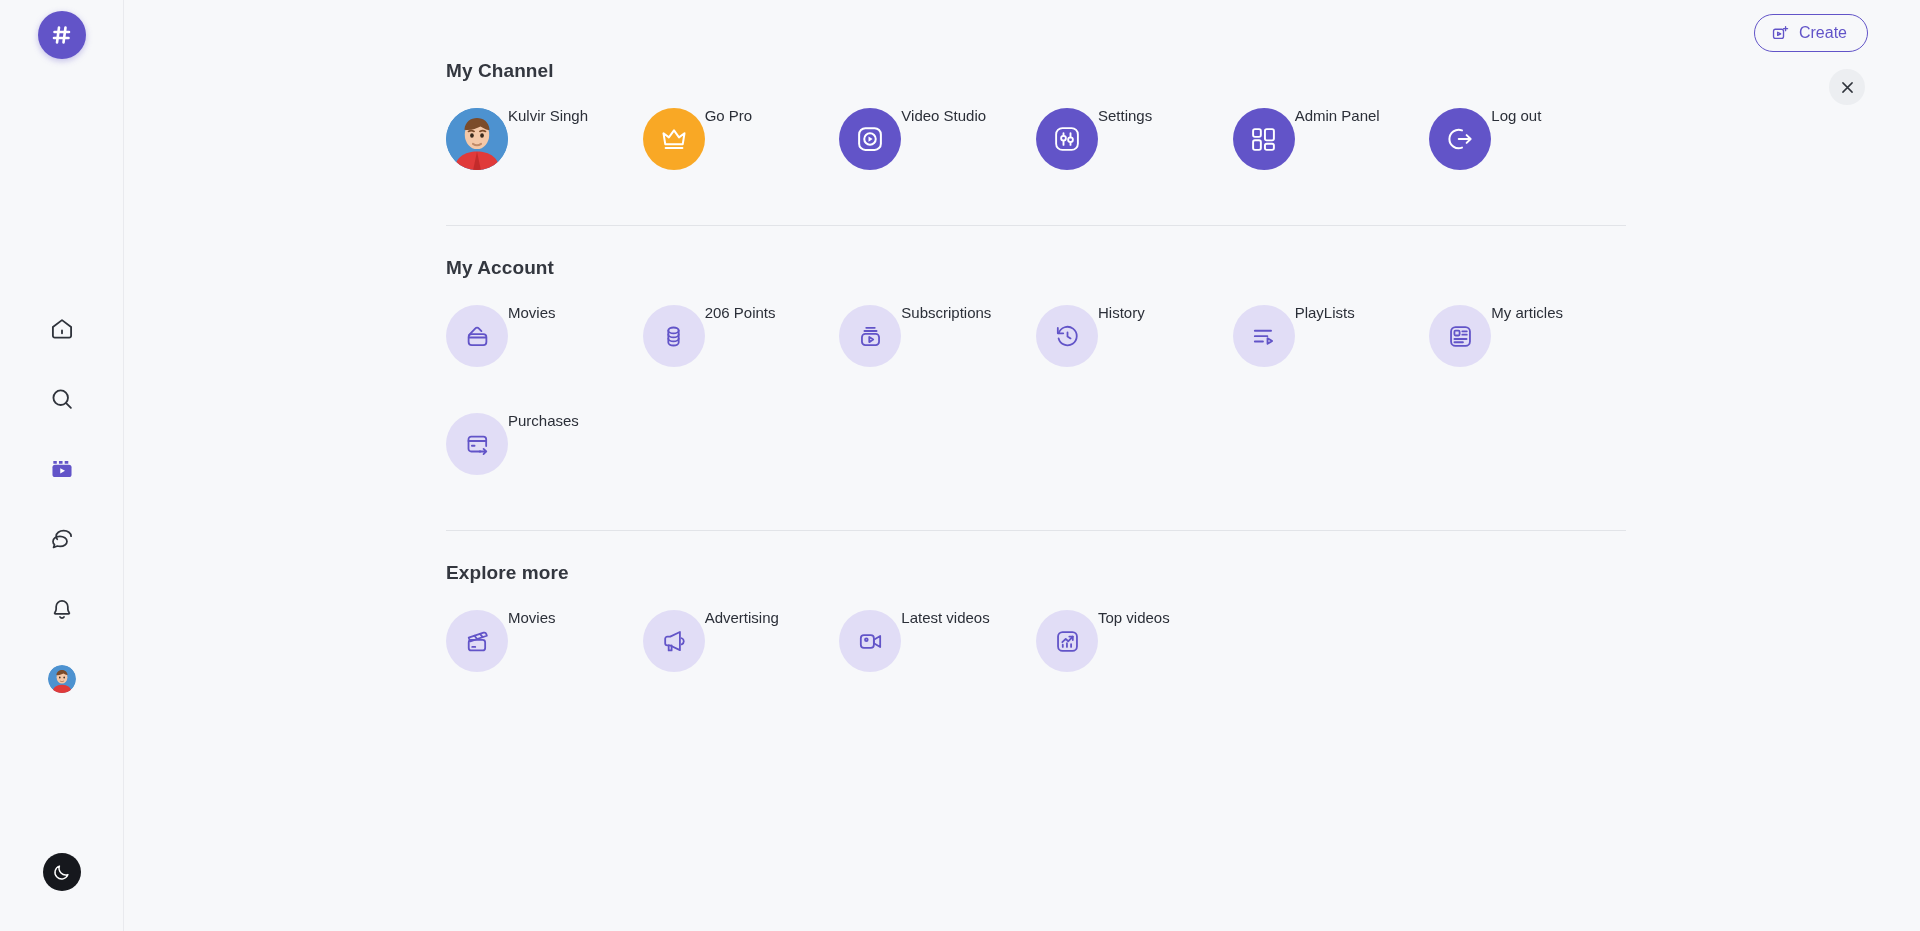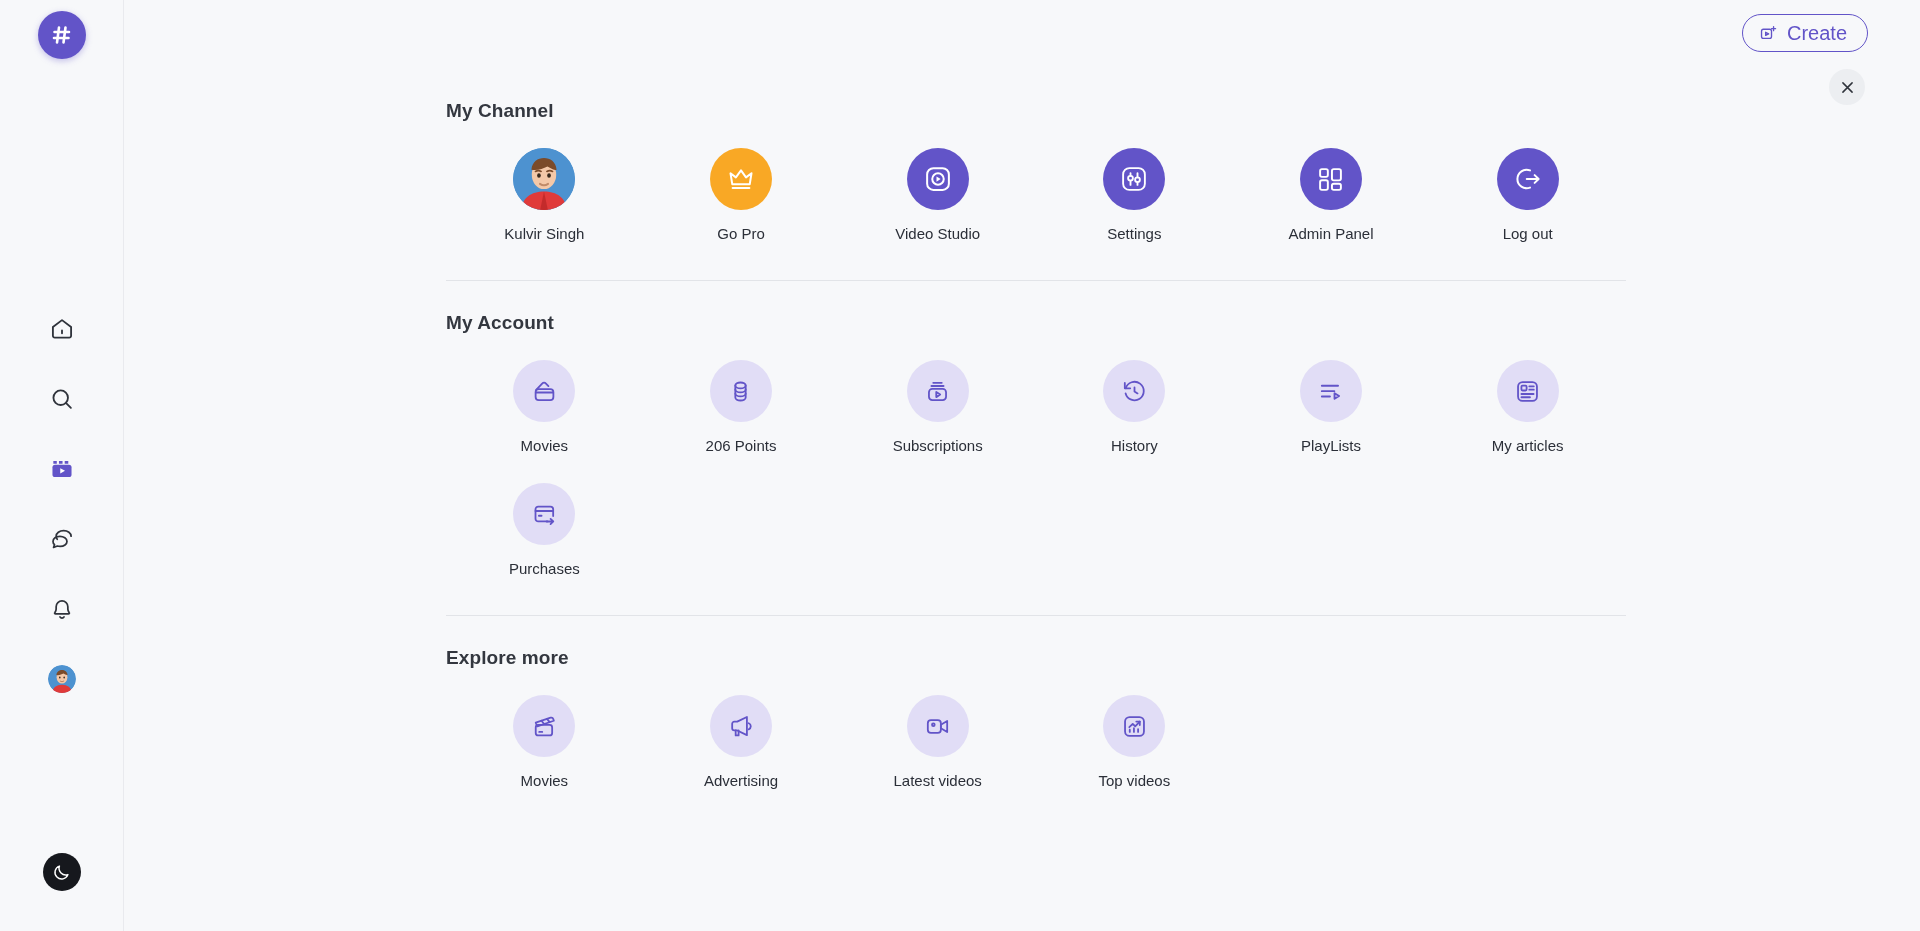--- a/index.html
+++ b/index.html
@@ -71,56 +71,55 @@
   }
   .create-btn {
     position: absolute;
     top: 14px; right: 52px;
     height: 38px;
     padding: 0 20px 0 16px;
     border: 1.6px solid #6254c8;
     border-radius: 19px;
     background: transparent;
     color: #6254c8;
-    font-size: 20px;
+    font-size: 16px;
     font-family: "Liberation Sans", sans-serif;
     display: flex; align-items: center; gap: 9px;
     cursor: pointer;
   }
   .close-btn {
     position: absolute;
     top: 69px; right: 55px;
     width: 36px; height: 36px; border-radius: 50%;
     background: #eceef1;
     border: none;
     display: flex; align-items: center; justify-content: center;
     cursor: pointer;
   }
 
   .content {
     position: absolute;
     top: 60px;
     left: 322px;
     width: 1180px;
-    margin-top: 40px;
   }
   .section { padding-bottom: 6px; }
   .section-title {
     font-size: 19px;
     color: #33373f;
     letter-spacing: .1px;
     margin-bottom: 26px;
   }
   .grid {
     display: grid;
     grid-template-columns: repeat(6, 1fr);
     row-gap: 30px;
   }
   .tile {
-    display: flex; flex-direction: column; align-items: center;
+    display: flex; flex-direction: row; 
     cursor: pointer;
     user-select: none;
   }
   .tile-icon {
     width: 62px; height: 62px; border-radius: 50%;
     display: flex; align-items: center; justify-content: center;
     margin-bottom: 16px;
   }
   .tile-icon.solid { background: #6254c8; }
   .tile-icon.gold  { background: #f9a825; }

